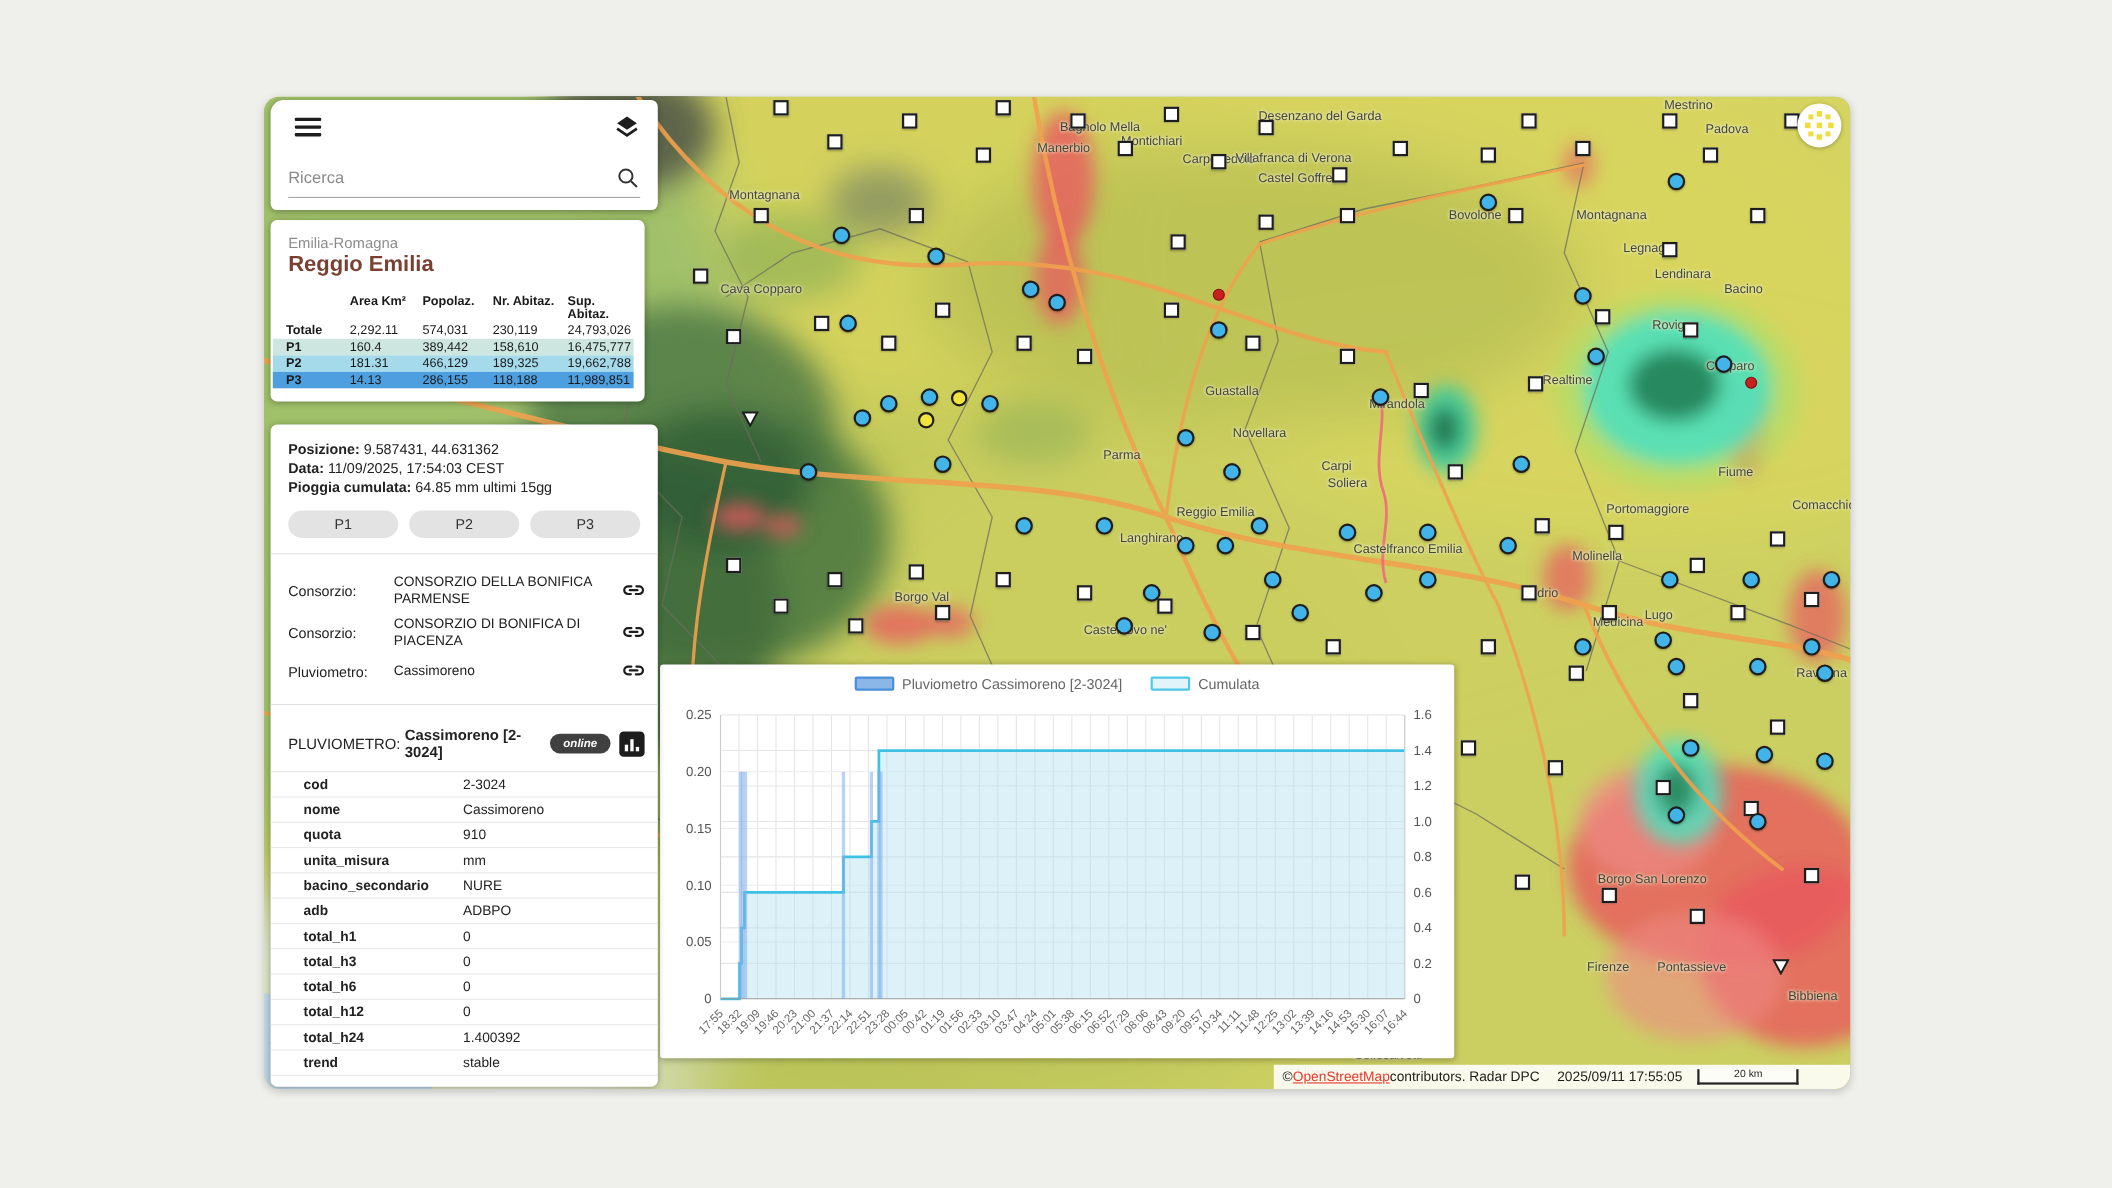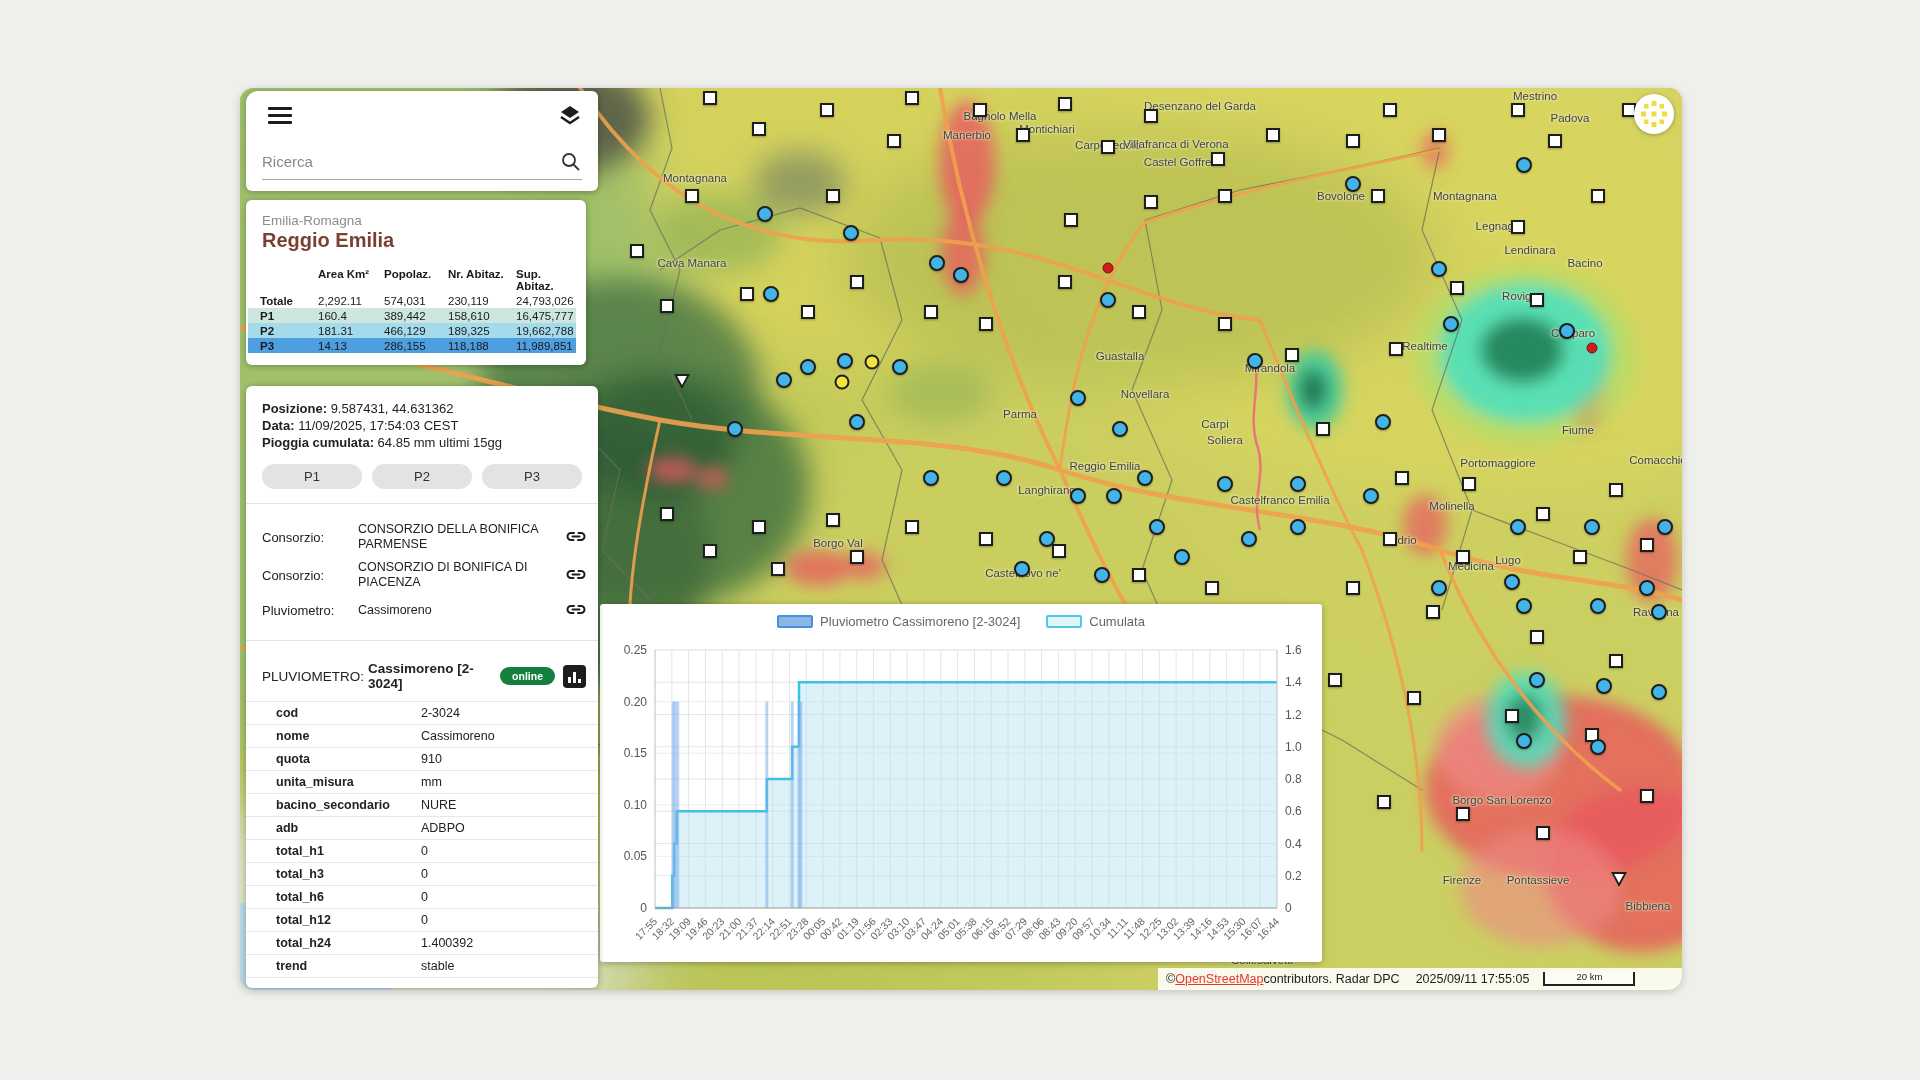--- a/index.html
+++ b/index.html
@@ -173,21 +173,21 @@
       <path d="M1122,462 C1160,562 1182,662 1182,762" stroke-width="3"></path>
       <path d="M0,560 C100,582 200,602 300,642 C400,682 480,762 560,822" stroke-width="3.5"></path>
       <path d="M905,134 C1000,102 1100,82 1200,62" stroke-width="3"></path>
     </g>
 
     <path d="M1015,268 C1021,300 1007,330 1018,360 C1026,386 1011,412 1020,442" stroke="#f06a7a" stroke-width="2.5" fill="none" opacity="0.9"></path>
   </svg>
 
   <div id="map-labels">
       <div class="maplabel" style="left: 455px; top: 90px;">Montagnana</div>
-      <div class="maplabel" style="left: 452px; top: 175px;">Cava Manara</div>
+      <div class="maplabel" style="left: 452px; top: 175px;">Cava Copparo</div>
       <div class="maplabel" style="left: 727px; top: 47px;">Manerbio</div>
       <div class="maplabel" style="left: 760px; top: 28px;">Bagnolo Mella</div>
       <div class="maplabel" style="left: 807px; top: 41px;">Montichiari</div>
       <div class="maplabel" style="left: 868px; top: 57px;">Carpenedolo</div>
       <div class="maplabel" style="left: 960px; top: 18px;">Desenzano del Garda</div>
       <div class="maplabel" style="left: 936px; top: 56px;">Villafranca di Verona</div>
       <div class="maplabel" style="left: 944px; top: 74px;">Castel Goffredo</div>
       <div class="maplabel" style="left: 1101px; top: 108px;">Bovolone</div>
       <div class="maplabel" style="left: 1225px; top: 108px;">Montagnana</div>
       <div class="maplabel" style="left: 1258px; top: 138px;">Legnago</div>
@@ -469,21 +469,21 @@
             <path d="M14.5 8 H17 a3.5 3.5 0 0 1 0 7 h-3"></path>
             <line x1="8.5" y1="11.5" x2="15.5" y2="11.5"></line>
         </svg></span>
     </div>
 
     <div class="divider"></div>
 
     <div class="stationrow">
       <span class="sl">PLUVIOMETRO:</span>
       <span class="sv">Cassimoreno [2-3024]</span>
-      <span class="badge" style="background: #15803d;">online</span>
+      <span class="badge" style="background: #404040; font-style: italic;">online</span>
       <span class="charticon">
           <i></i>
           <i></i>
           <i></i>
         </span>
     </div>
 
     <div class="dtable">
       <div class="drow">
           <span class="dk">cod</span>

